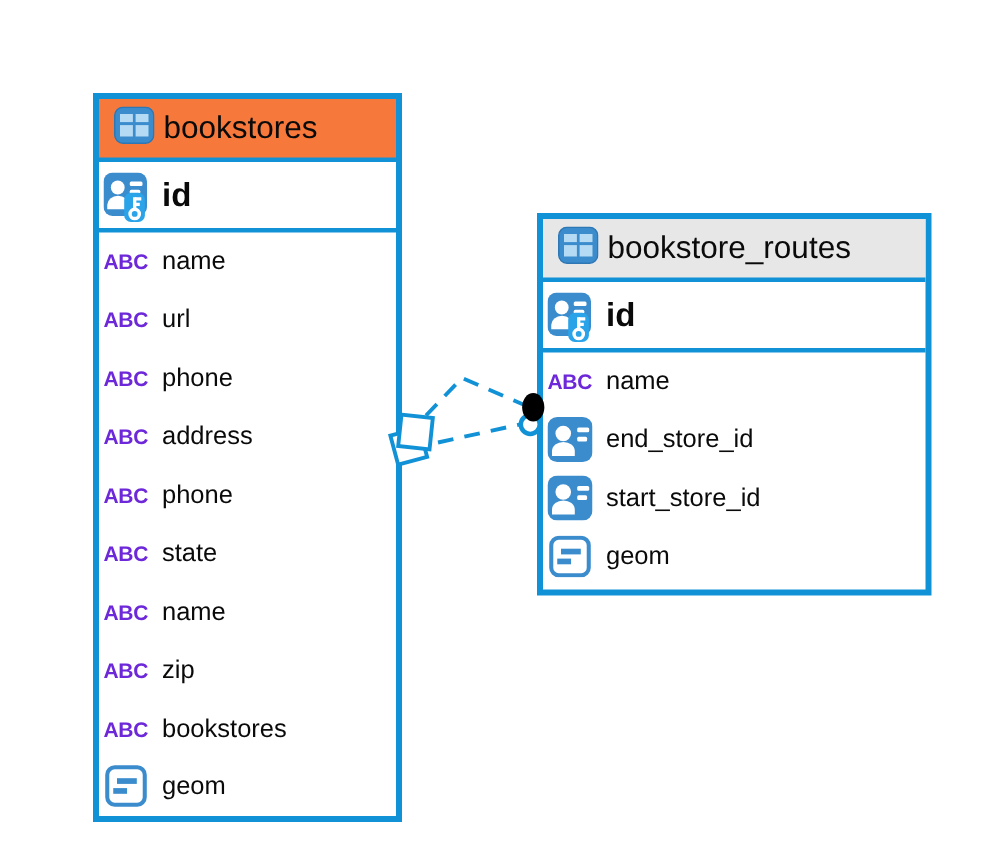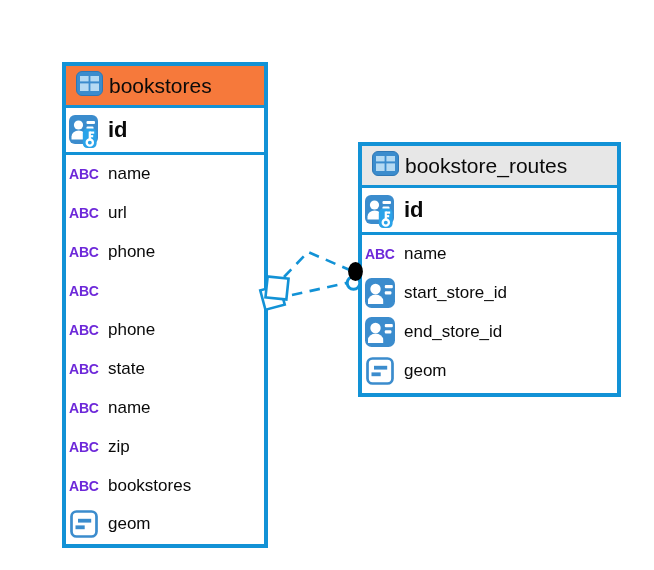--- a/index.html
+++ b/index.html
@@ -83,20 +83,21 @@
         <div class="t-row">
           <span class="icon-slot">
   <span class="abc">ABC</span>
 </span>
           <span class="col-label">phone</span>
         </div>
         <div class="t-row">
           <span class="icon-slot">
   <span class="abc">ABC</span>
 </span>
+          <span class="col-label">address</span>
         </div>
         <div class="t-row">
           <span class="icon-slot">
   <span class="abc">ABC</span>
 </span>
           <span class="col-label">phone</span>
         </div>
         <div class="t-row">
           <span class="icon-slot">
   <span class="abc">ABC</span>
@@ -182,35 +183,35 @@
   <span class="icon" style="display:inline-flex;">
     <svg width="30" height="30" viewBox="0 0 30 30">
       <rect width="30" height="30" rx="6.5" fill="#3b8ccd"></rect>
       <circle cx="10.5" cy="11" r="5.2" fill="#fff"></circle>
       <path d="M3 26 v-3.2 a7.6 6.2 0 0 1 15.2 0 V26 z" fill="#fff"></path>
       <rect x="19.8" y="7" width="8" height="3.2" rx="1" fill="#fff"></rect>
       <rect x="19.8" y="13.2" width="6.6" height="3.2" rx="1" fill="#fff"></rect>
     </svg>
   </span>
 </span>
-          <span class="col-label">start_store_id</span>
+          <span class="col-label">end_store_id</span>
         </div>
         <div class="t-row">
           <span class="icon-slot">
   <span class="icon" style="display:inline-flex;">
     <svg width="30" height="30" viewBox="0 0 30 30">
       <rect width="30" height="30" rx="6.5" fill="#3b8ccd"></rect>
       <circle cx="10.5" cy="11" r="5.2" fill="#fff"></circle>
       <path d="M3 26 v-3.2 a7.6 6.2 0 0 1 15.2 0 V26 z" fill="#fff"></path>
       <rect x="19.8" y="7" width="8" height="3.2" rx="1" fill="#fff"></rect>
       <rect x="19.8" y="13.2" width="6.6" height="3.2" rx="1" fill="#fff"></rect>
     </svg>
   </span>
 </span>
-          <span class="col-label">end_store_id</span>
+          <span class="col-label">start_store_id</span>
         </div>
         <div class="t-row">
           <span class="icon-slot">
   <span class="icon" style="display:inline-flex;margin-left:1px;">
     <svg width="28" height="28" viewBox="0 0 28 28">
       <rect x="1.5" y="1.5" width="25" height="25" rx="5" fill="#fff" stroke="#3b8ccd" stroke-width="2.7"></rect>
       <rect x="8" y="8.8" width="13.2" height="3.8" fill="#3b8ccd"></rect>
       <rect x="5.5" y="15.4" width="9.2" height="3.8" fill="#3b8ccd"></rect>
     </svg>
   </span>

